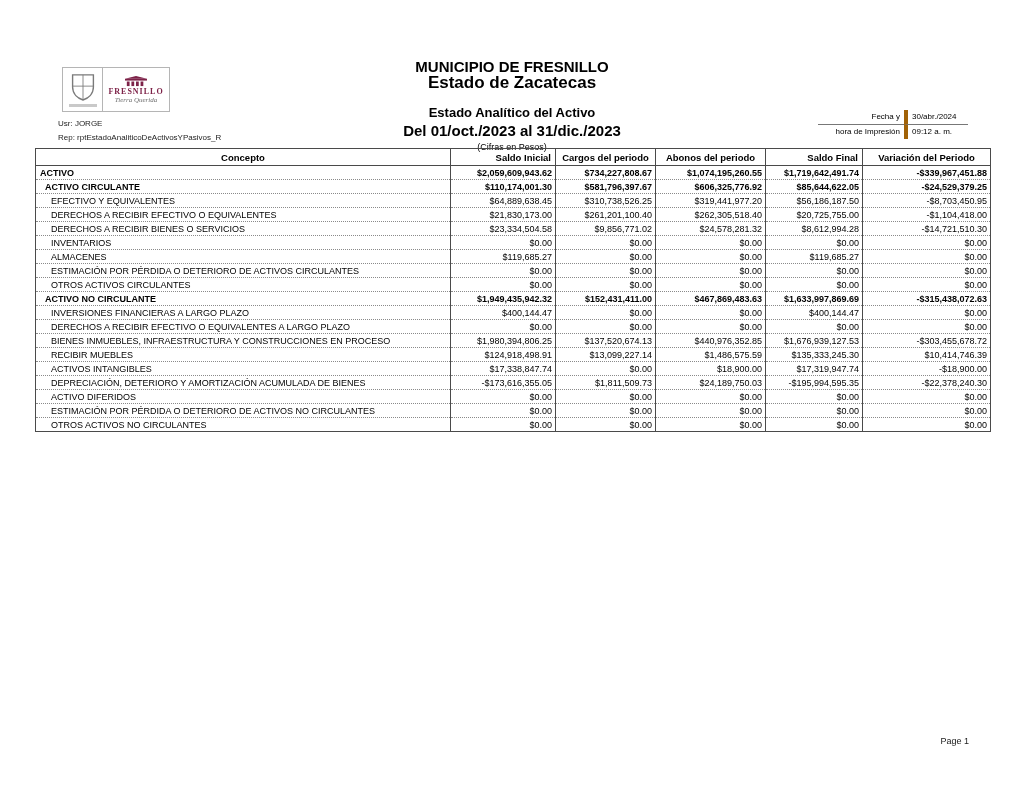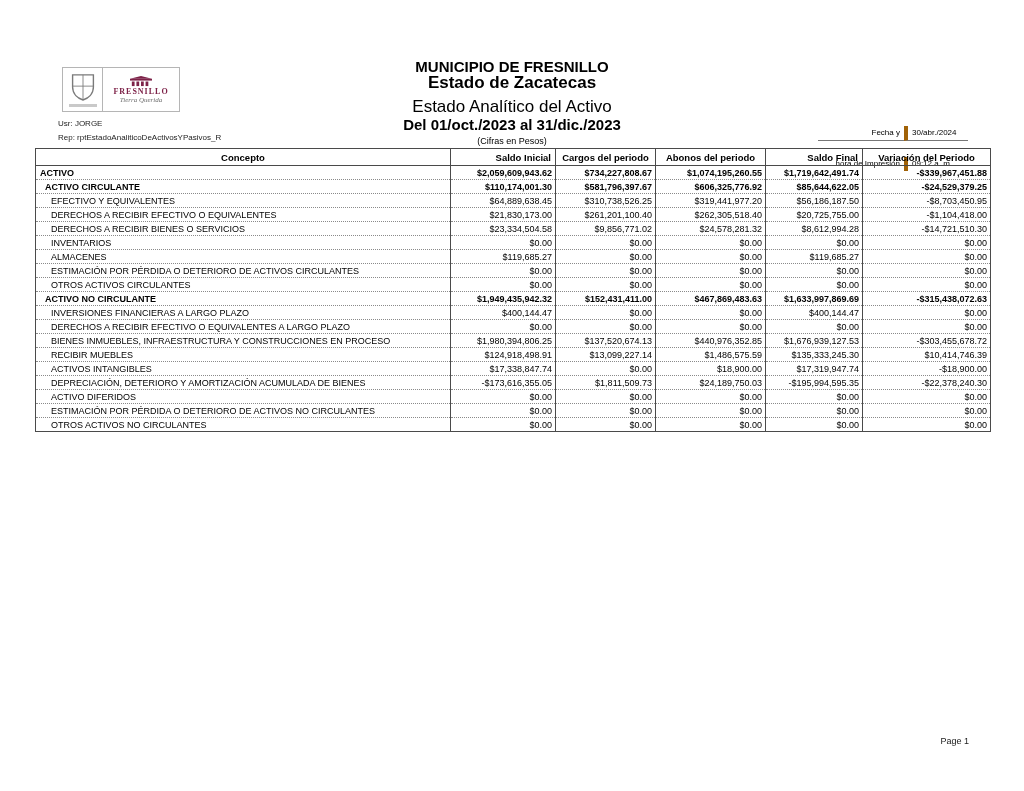--- a/index.html
+++ b/index.html
@@ -5,48 +5,48 @@
   * { margin:0; padding:0; box-sizing:border-box; }
   html,body { background:#e8e8e8; }
   body { font-family:"Liberation Sans", sans-serif; color:#000; }
   .sheet {
     position:relative; width:1024px; height:791px; background:#ffffff;
     margin:0 auto; overflow:hidden;
   }
 
   
   .logo-box {
-    position:absolute; left:62px; top:67px; width:118px; height:45px;
+    position:absolute; left:62px; top:67px; width:108px; height:45px;
     border:1px solid #b5b5b5; display:flex; align-items:stretch; background:#fff;
   }
   .logo-cell { display:flex; flex-direction:column; align-items:center; justify-content:center; padding:2px 3px; }
   .logo-cell.left { width:40px; border-right:1px solid #b5b5b5; }
   .logo-cell.right { flex:1; }
   .logo-name { font-family:"Liberation Serif", serif; font-weight:bold; font-size:8px; letter-spacing:1px; color:#7d2248; line-height:9px; }
   .logo-tagline { font-family:"Liberation Serif", serif; font-style:italic; font-size:7px; color:#6d6d6d; line-height:8px; }
   .logo-caption { width:28px; height:3px; background:#c9c9c9; margin-top:2px; }
 
   
   .meta-left { position:absolute; left:58px; top:119px; font-size:8px; line-height:10px; color:#222; }
   .meta-left div + div { margin-top:4px; }
 
   
   .title-block { position:absolute; left:0; right:0; top:58px; text-align:center; }
   .t-municipality { font-size:15px; font-weight:bold; line-height:17px; }
   .t-state { font-size:17px; font-weight:bold; line-height:15px; }
-  .t-report { font-size:17px; font-weight:normal; line-height:14px; margin-top:10px; }
+  .t-report { font-size:13px; font-weight:bold; line-height:14px; margin-top:16px; }
   .t-period { font-size:15px; font-weight:bold; line-height:14px; margin-top:4px; }
   .t-units { font-size:9px; line-height:12px; margin-top:3px; }
 
   
   .print-info {
     position:absolute; right:56px; top:110px; width:150px;
     display:grid; grid-template-columns: 86px 1fr; font-size:8px; line-height:10px;
   }
-  .print-info .cell { padding:2px 4px;margin-top:16px; }
+  .print-info .cell { padding:2px 4px; }
   .print-info .lbl { text-align:right; }
   .print-info .val { border-left:4px solid #a16207; }
   .print-info .row1 { border-bottom:1px solid #777; }
 
   
   table.report {
     position:absolute; left:35px; top:148px; width:955px;
     border-collapse:collapse; table-layout:fixed;
     border:1px solid #4a4a4a; font-size:9px;
   }

